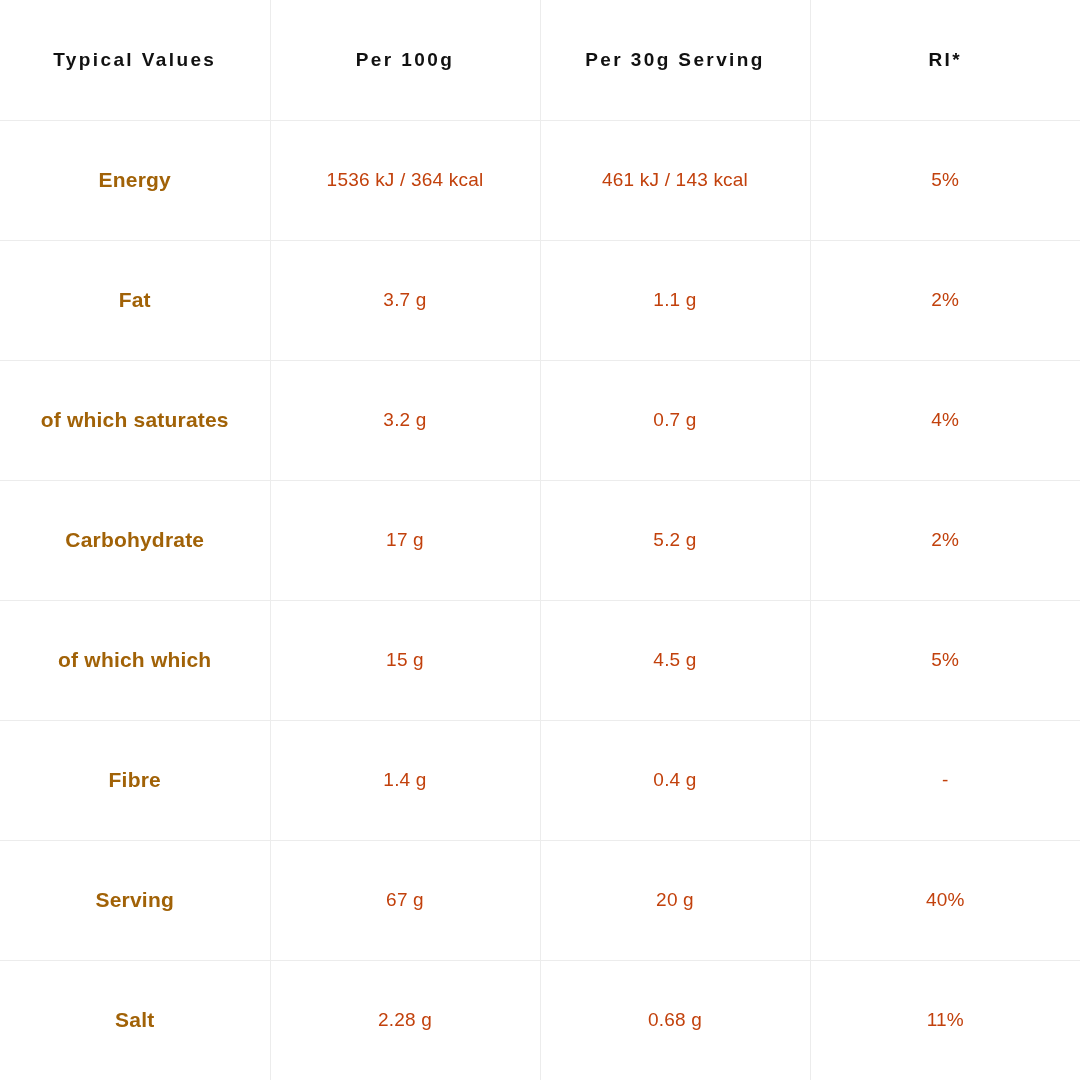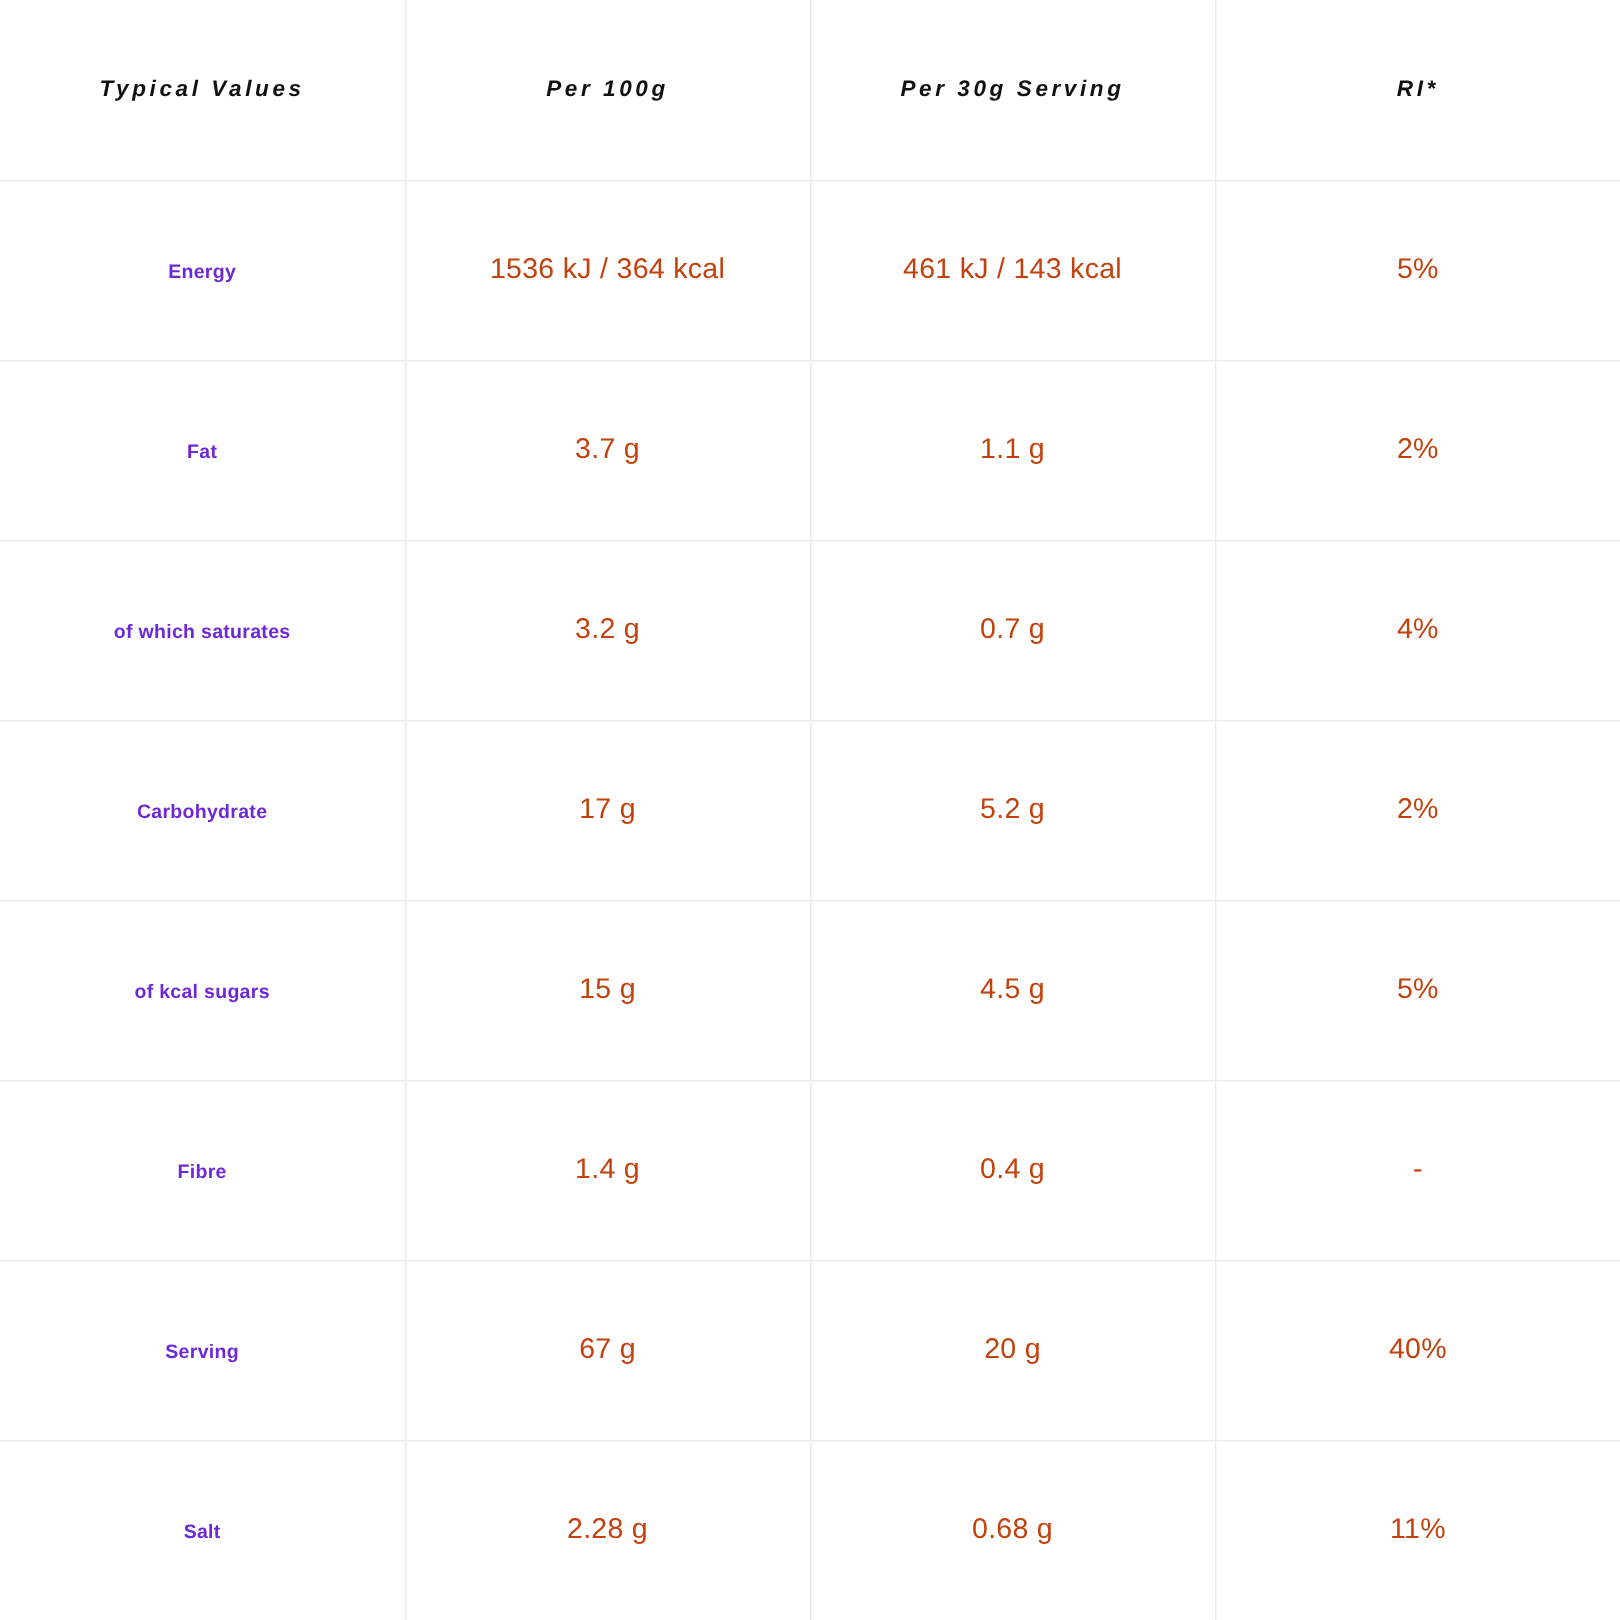--- a/index.html
+++ b/index.html
@@ -33,33 +33,32 @@
     padding: 0 6px;
     box-sizing: border-box;
   }
   .nutrition-table th:last-child,
   .nutrition-table td:last-child {
     border-right: none;
   }
 
   thead th {
     height: 120px;
-    font-size: 15px;
+    font-size: 19px;
     font-weight: bold;
     letter-spacing: 2.4px;
     color: #111111;
-    font-style: italic;
   }
 
   tbody tr { height: 120px; }
 
   tbody td.row-label {
-    font-size: 13px;
+    font-size: 21px;
     font-weight: bold;
-    color: #6d28d9;
+    color: #a16207;
     letter-spacing: 0.2px;
   }
   tbody td.value {
     font-size: 19px;
     font-weight: normal;
     color: #c2410c;
     letter-spacing: 0.2px;
   }
   tbody tr:last-child td {
     border-bottom: none;
@@ -102,21 +101,21 @@
       <td class="value">0.7 g</td>
       <td class="value">4%</td>
     </tr>
     <tr>
       <td class="row-label">Carbohydrate</td>
       <td class="value">17 g</td>
       <td class="value">5.2 g</td>
       <td class="value">2%</td>
     </tr>
     <tr>
-      <td class="row-label">of kcal sugars</td>
+      <td class="row-label">of which which</td>
       <td class="value">15 g</td>
       <td class="value">4.5 g</td>
       <td class="value">5%</td>
     </tr>
     <tr>
       <td class="row-label">Fibre</td>
       <td class="value">1.4 g</td>
       <td class="value">0.4 g</td>
       <td class="value">-</td>
     </tr>

